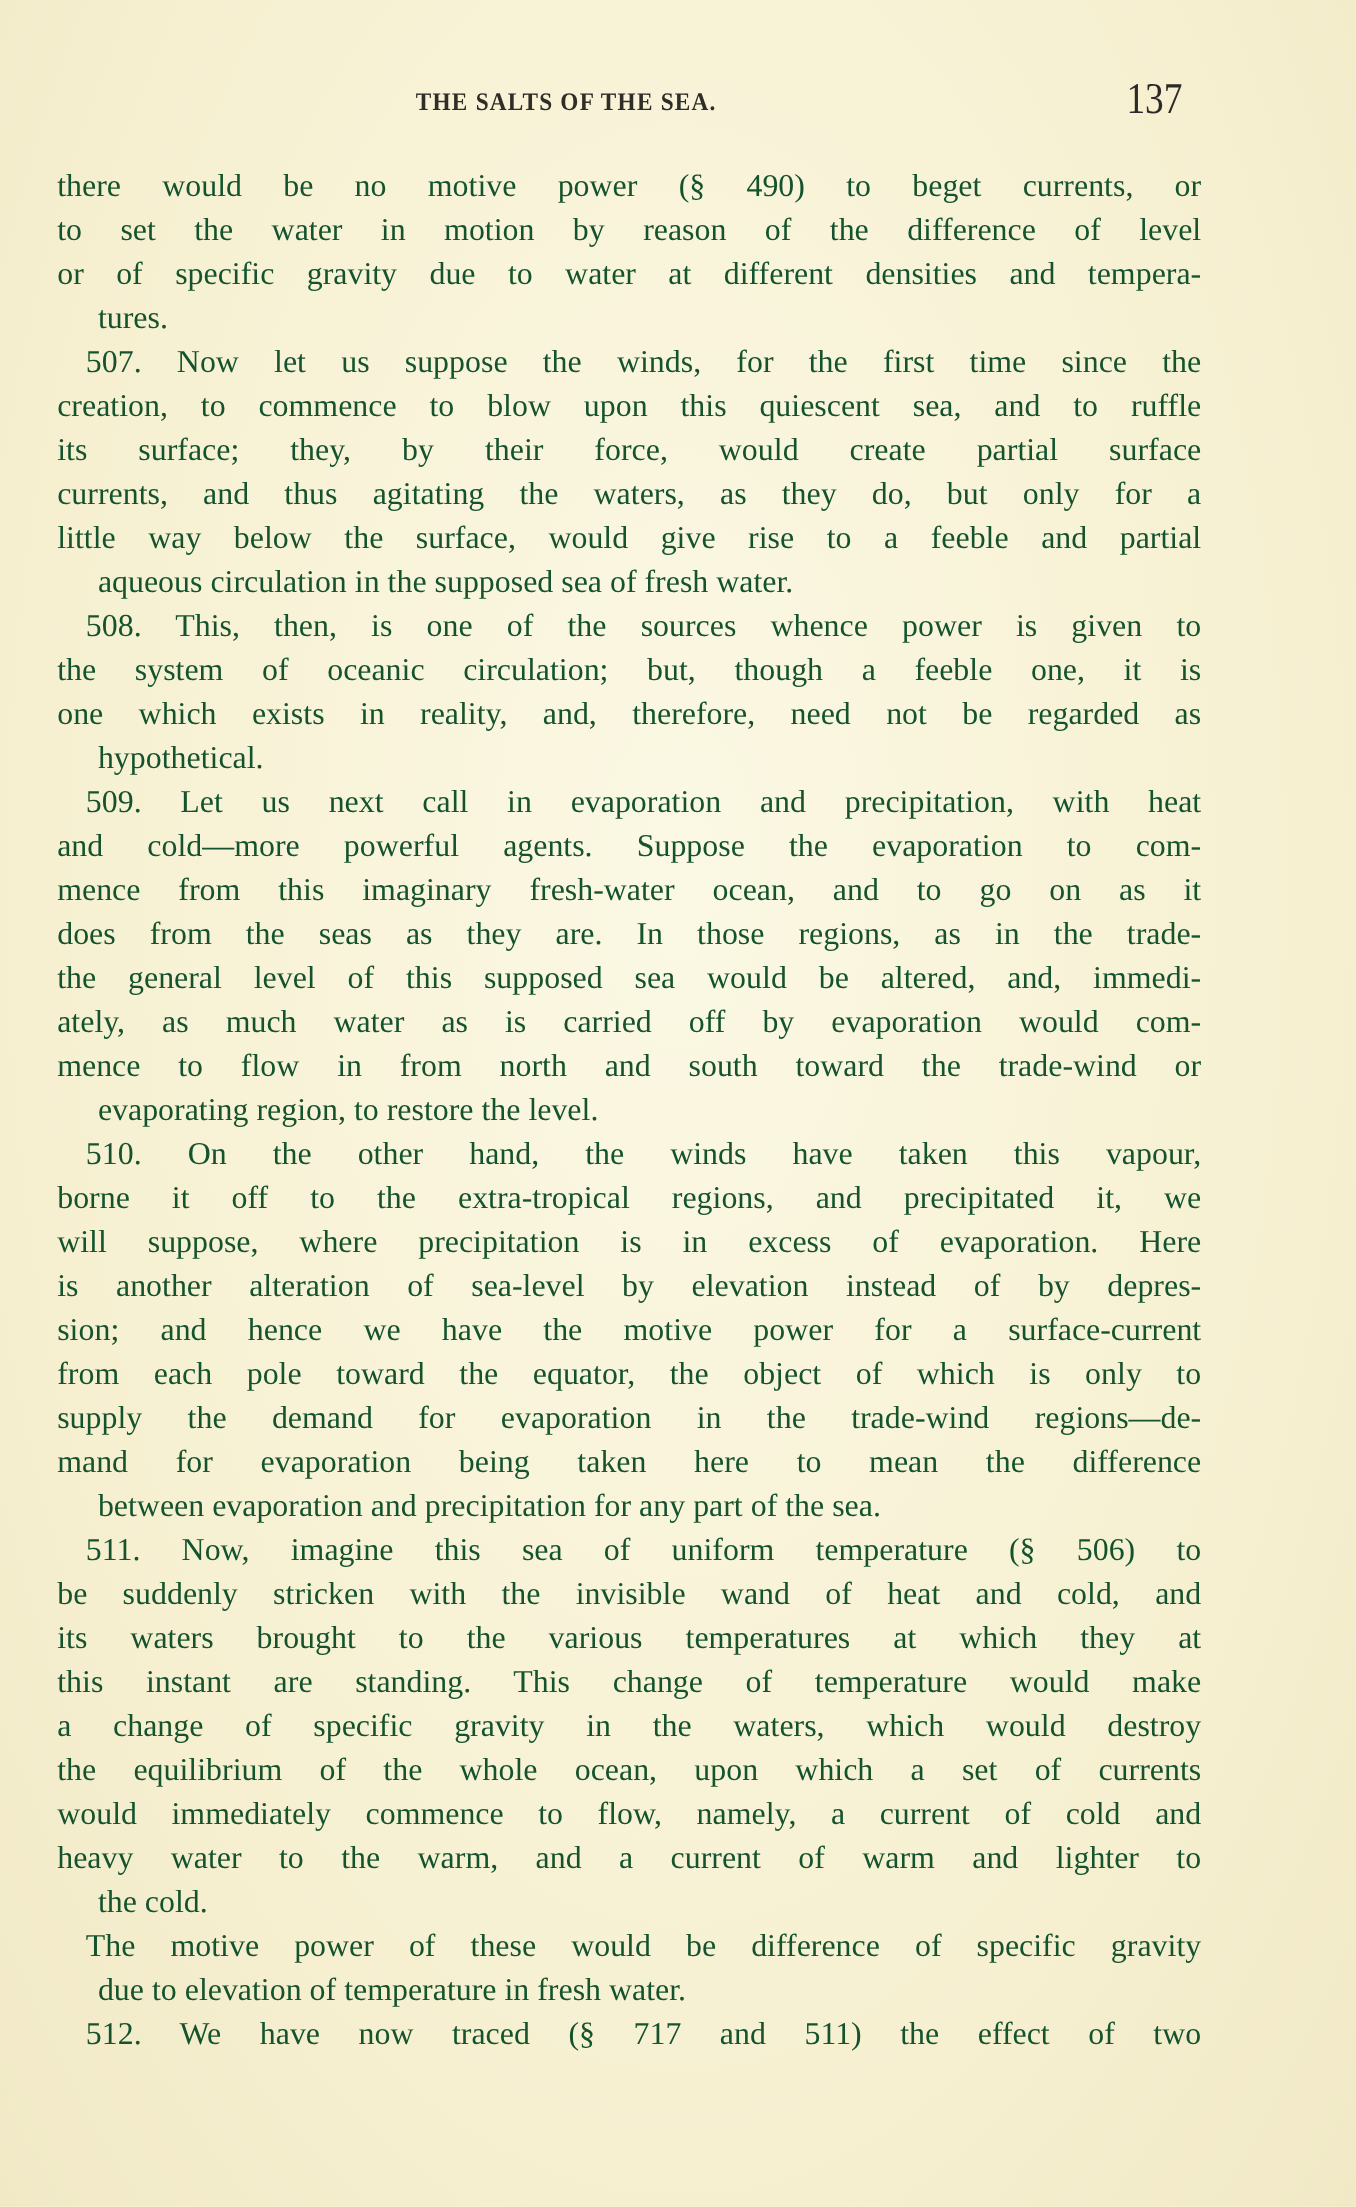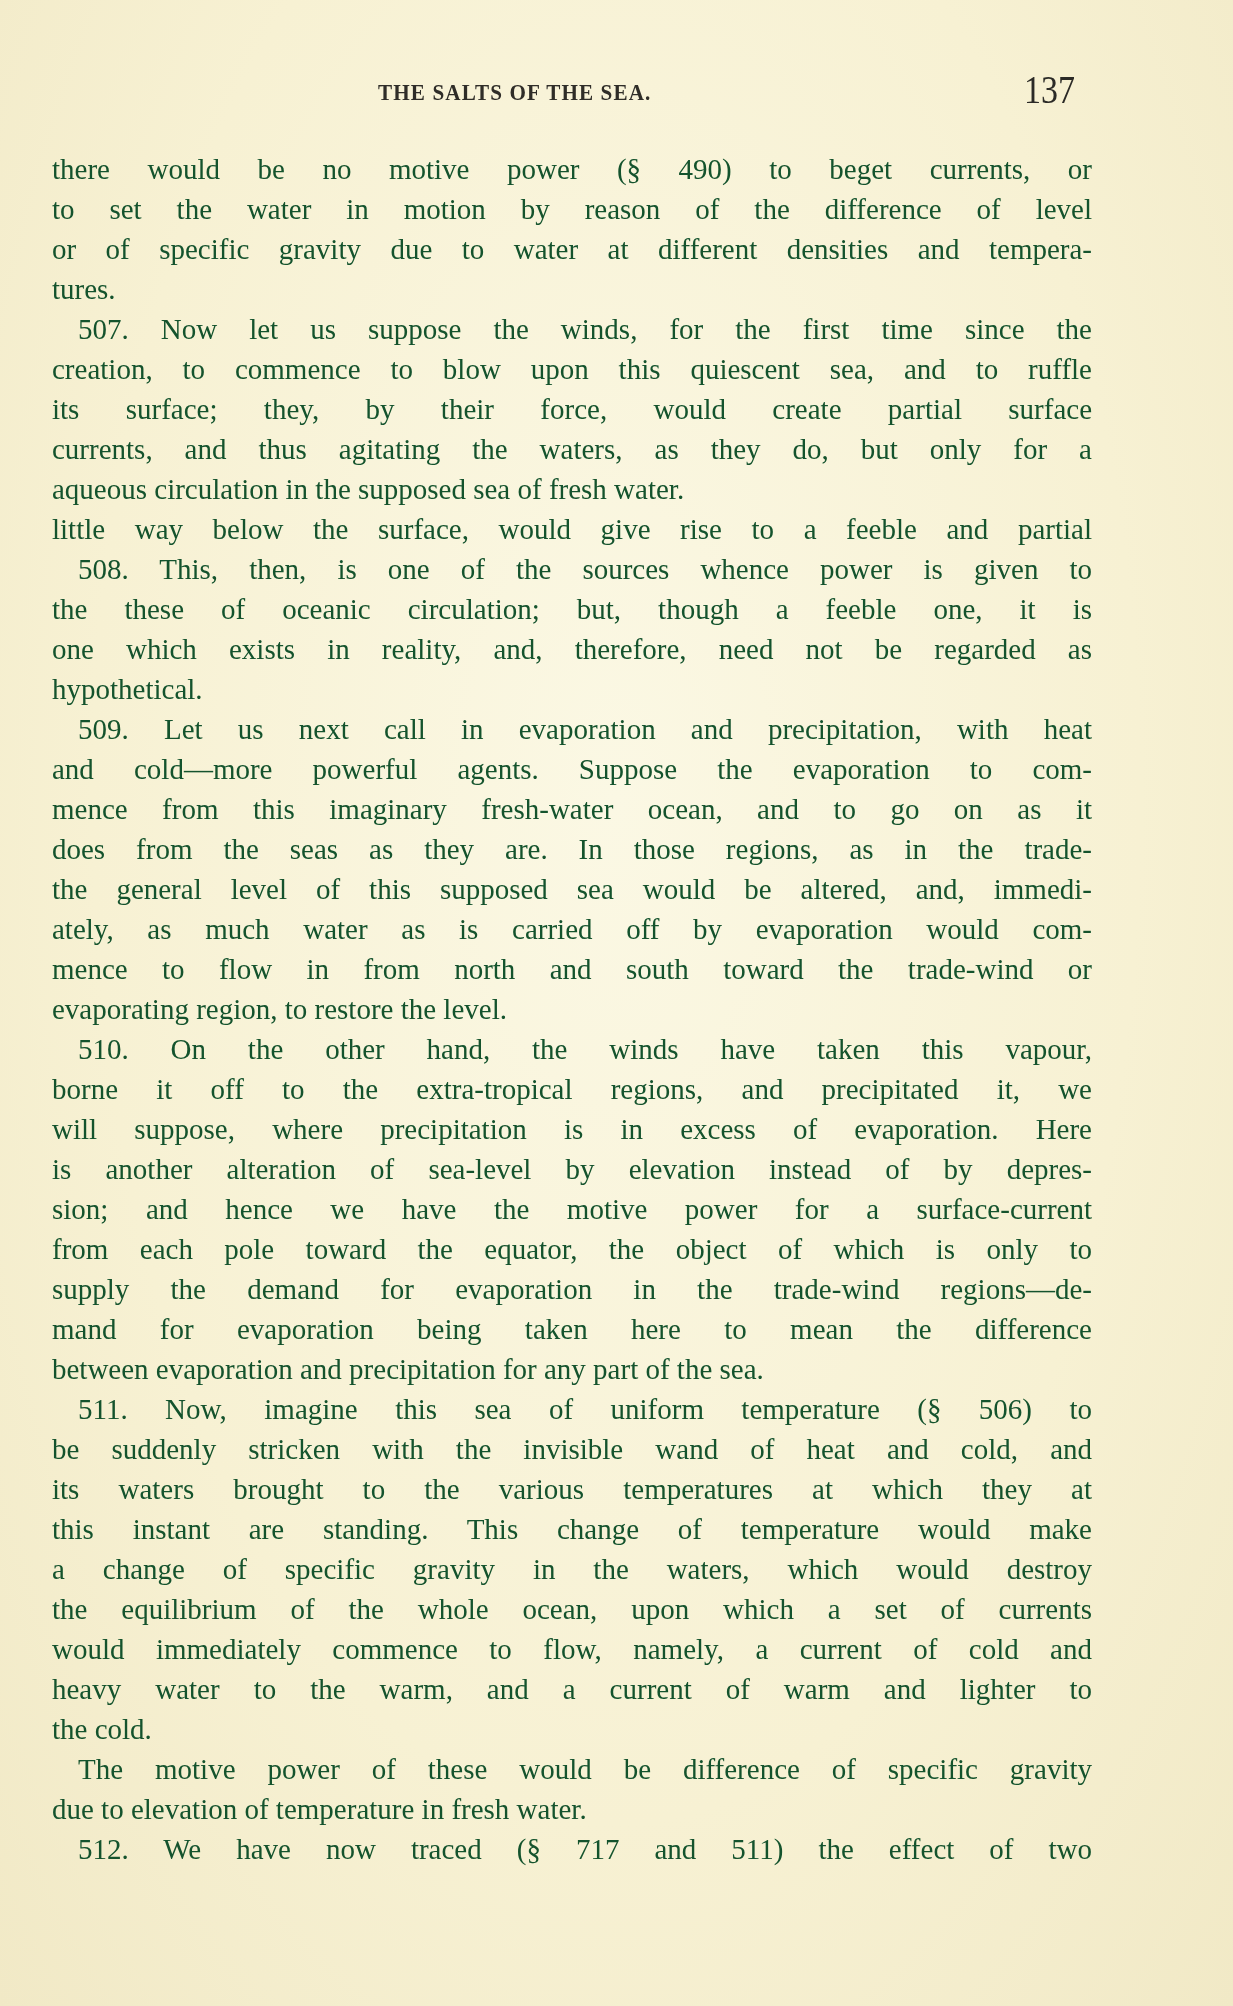--- a/index.html
+++ b/index.html
@@ -54,43 +54,43 @@
     height: 40px;
     line-height: 40px;
     font-family: "Liberation Serif", serif;
     font-size: 29px;
     white-space: nowrap;
     text-align: justify;
     text-align-last: justify;
     color: #14532d;
   }
   .line.indent { padding-left: 26px; }
-  .line.last { text-align-last: left; }
+  .line.last { text-align-last: left; margin-left: 37px; }
 </style>
 </head>
 <body>
 
 <div class="header">
   <span class="running-title">THE SALTS OF THE SEA.</span>
   <span class="page-number">137</span>
 </div>
 
 <div class="body-text" id="body-text">
     <span class="line">there would be no motive power (§ 490) to beget currents, or</span>
     <span class="line">to set the water in motion by reason of the difference of level</span>
     <span class="line">or of specific gravity due to water at different densities and tempera-</span>
     <span class="line last">tures.</span>
     <span class="line indent">507. Now let us suppose the winds, for the first time since the</span>
     <span class="line">creation, to commence to blow upon this quiescent sea, and to ruffle</span>
     <span class="line">its surface; they, by their force, would create partial surface</span>
     <span class="line">currents, and thus agitating the waters, as they do, but only for a</span>
+    <span class="line">little way below the surface, would give rise to a feeble and partial</span>
     <span class="line last">aqueous circulation in the supposed sea of fresh water.</span>
-    <span class="line">little way below the surface, would give rise to a feeble and partial</span>
     <span class="line indent">508. This, then, is one of the sources whence power is given to</span>
-    <span class="line">the these of oceanic circulation; but, though a feeble one, it is</span>
+    <span class="line">the system of oceanic circulation; but, though a feeble one, it is</span>
     <span class="line">one which exists in reality, and, therefore, need not be regarded as</span>
     <span class="line last">hypothetical.</span>
     <span class="line indent">509. Let us next call in evaporation and precipitation, with heat</span>
     <span class="line">and cold—more powerful agents. Suppose the evaporation to com-</span>
     <span class="line">mence from this imaginary fresh-water ocean, and to go on as it</span>
     <span class="line">does from the seas as they are. In those regions, as in the trade-</span>
     <span class="line">the general level of this supposed sea would be altered, and, immedi-</span>
     <span class="line">ately, as much water as is carried off by evaporation would com-</span>
     <span class="line">mence to flow in from north and south toward the trade-wind or</span>
     <span class="line last">evaporating region, to restore the level.</span>

